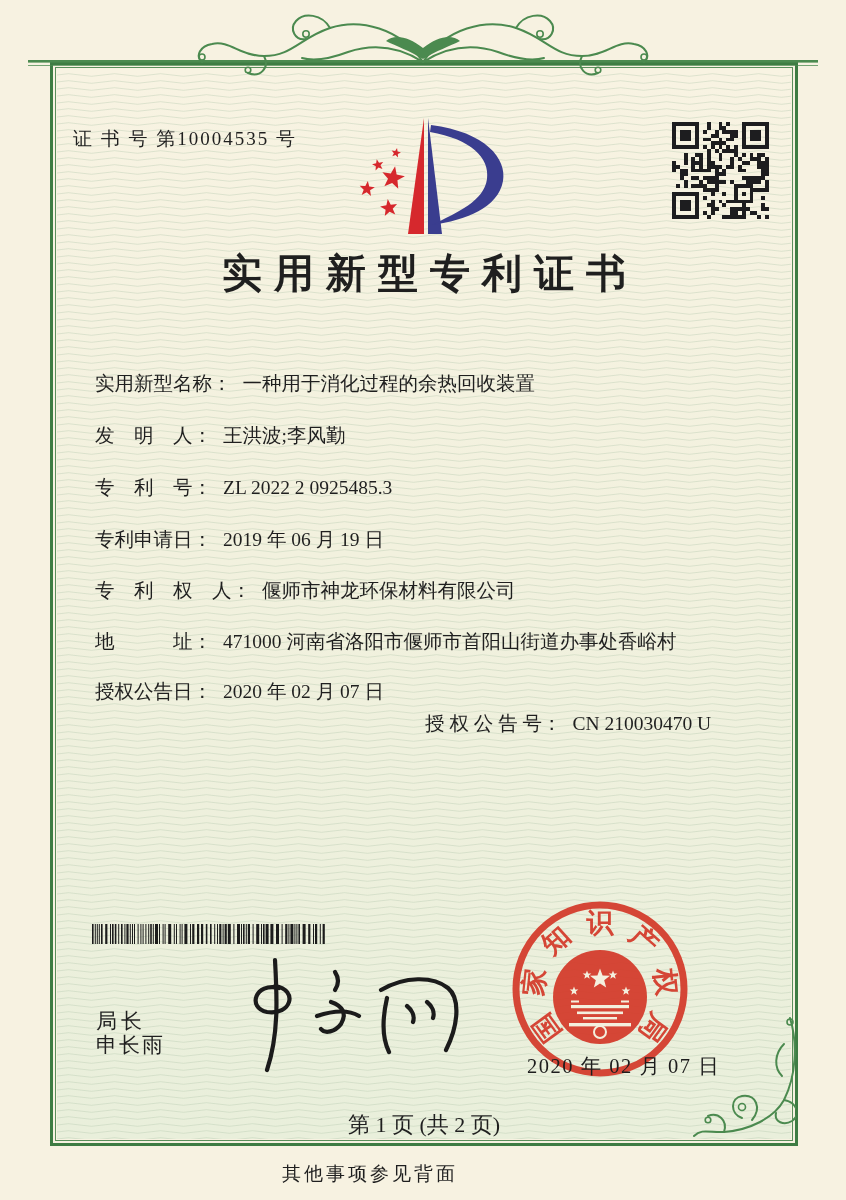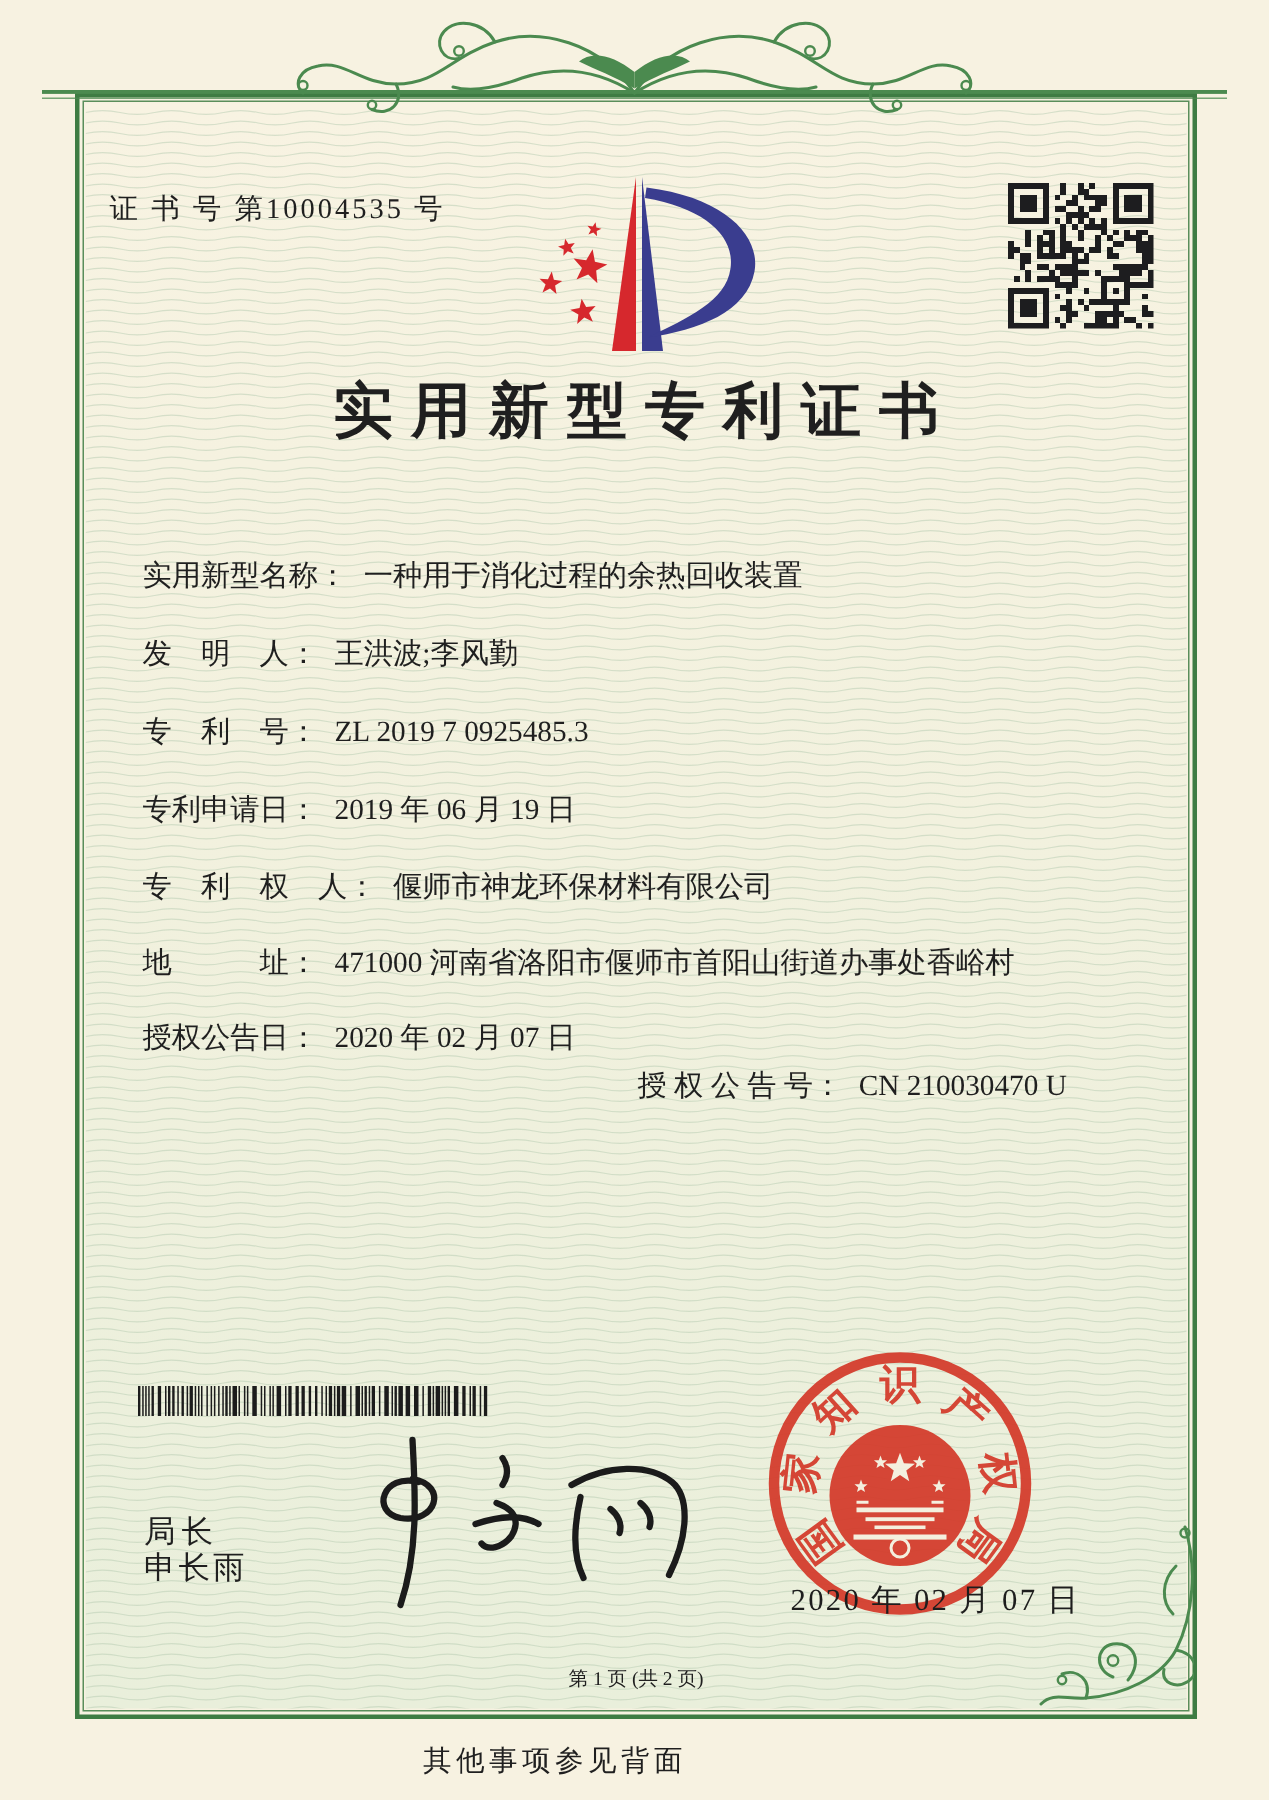--- a/index.html
+++ b/index.html
@@ -31,21 +31,21 @@
          letter-spacing:12px;padding-left:12px;box-sizing:border-box;z-index:2;}
   .frow{left:95px;font-size:19.5px;z-index:2;white-space:nowrap;}
   .fvalue{margin-left:11px;}
   .grant2{left:425px;top:678px;margin-top:32px;}
   .body-text{left:94px;top:710px;width:658px;font-size:18px;line-height:26.5px;
              text-align:justify;z-index:2;}
   .body-text p{margin:0;text-indent:2em;}
   .signer-role{left:96px;top:997px;font-size:21px;letter-spacing:4px;z-index:2;margin-top:10px;}
   .signer-name{left:96px;top:1031px;font-size:21px;letter-spacing:2px;z-index:2;}
   .seal-date{left:527px;top:1052px;font-size:20.5px;letter-spacing:1.5px;z-index:4;color:#1d1d1d;}
-  .page-ind{left:50px;top:1110px;width:748px;text-align:center;font-size:13px;z-index:2;}
+  .page-ind{left:50px;top:1110px;width:748px;text-align:center;font-size:22px;z-index:2;}
   .back-note{left:0;top:1161px;width:740px;text-align:center;font-size:19px;letter-spacing:3px;z-index:2;}
   
   .seal-svg{left:505px;top:894px;z-index:3;opacity:.93;}
   .seal-stroke{stroke:var(--seal-red,#d43a2a);}
   .seal-fill{fill:var(--seal-red,#d43a2a);}
   .paper-fill{fill:#f5f0df;}
   .seal-char{fill:var(--seal-red,#d43a2a);font-size:27px;font-weight:700;
              font-family:"Liberation Serif","DejaVu Serif",serif;}
   
   .logo-svg{left:338px;top:112px;z-index:2;}
@@ -570,21 +570,21 @@
 
 <div class="abs title">实用新型专利证书</div>
 
 <div class="abs frow" style="top:370px">
   <span class="flabel">实用新型名称：</span><span class="fvalue">一种用于消化过程的余热回收装置</span>
 </div>
 <div class="abs frow" style="top:422px">
   <span class="flabel">发　明　人：</span><span class="fvalue">王洪波;李风勤</span>
 </div>
 <div class="abs frow" style="top:474px">
-  <span class="flabel">专　利　号：</span><span class="fvalue">ZL 2019 7 0925485.3</span>
+  <span class="flabel">专　利　号：</span><span class="fvalue">ZL 2022 2 0925485.3</span>
 </div>
 <div class="abs frow" style="top:526px">
   <span class="flabel">专利申请日：</span><span class="fvalue">2019 年 06 月 19 日</span>
 </div>
 <div class="abs frow" style="top:577px">
   <span class="flabel">专　利　权　人：</span><span class="fvalue">偃师市神龙环保材料有限公司</span>
 </div>
 <div class="abs frow" style="top:628px">
   <span class="flabel">地　　　址：</span><span class="fvalue">471000 河南省洛阳市偃师市首阳山街道办事处香峪村</span>
 </div>

